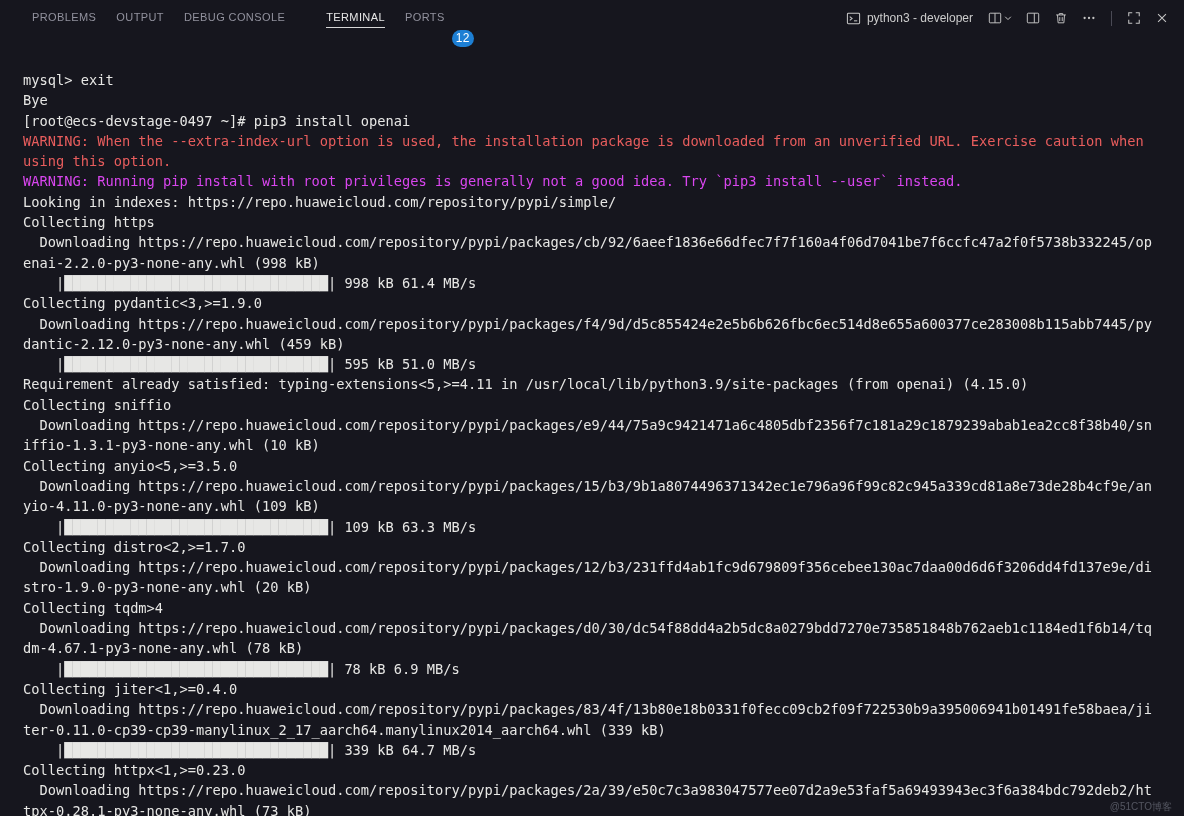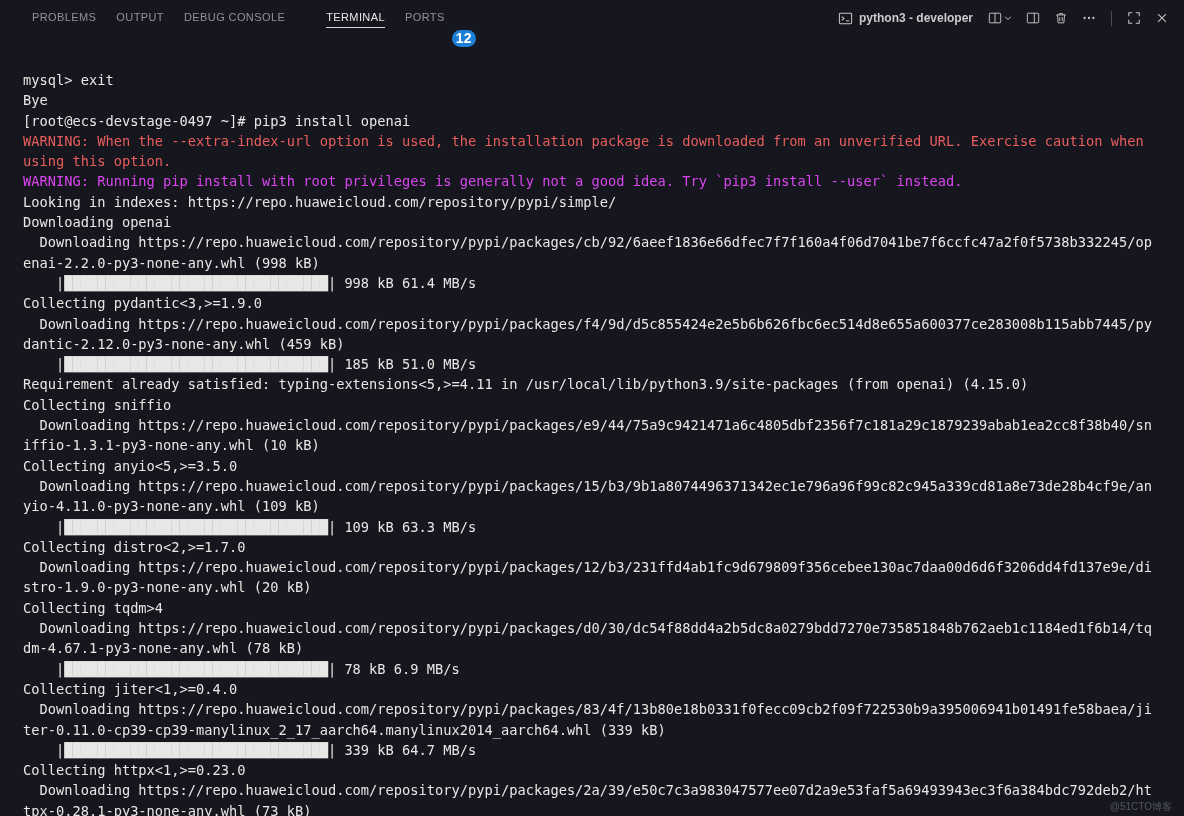--- a/index.html
+++ b/index.html
@@ -27,28 +27,28 @@
     font-size:11px;
     letter-spacing:.4px;
     color:#92929e;
     border-bottom:1px solid transparent;
     cursor:pointer;
     white-space:nowrap;
   }
   .tab.active { color:#e7e7e7; border-bottom-color:#d7d7d7;margin-left:31px; }
   .badge {
     background:#1d7fd4; color:#ffffff;
-    font-size:14px; font-weight:bold;
+    font-size:12px; font-weight:normal;
     min-width:17px; height:17px;
     padding:0 4px;
     border-radius:9px;
     display:inline-flex; align-items:center; justify-content:center;margin-top:42px;
   }
 
-  .actions { display:flex; align-items:center; gap:4px;font-weight:bold; }
+  .actions { display:flex; align-items:center; gap:4px; }
   .term-select { display:flex; align-items:center; gap:6px; padding:2px 6px; border-radius:4px; cursor:pointer; }
   .term-title { font-size:12px; color:#cccccc; white-space:nowrap; }
   .icon-btn {
     width:24px; height:24px;
     display:flex; align-items:center; justify-content:center;
     border-radius:4px; cursor:pointer;
   }
   .icon-btn.wide { width:34px; gap:1px; }
   .ico { display:inline-flex; align-items:center; justify-content:center; }
   .divider { width:1px; height:15px; background:#4a4a55; margin:0 6px; }
@@ -177,28 +177,28 @@
 </div>
 
 <div class="terminal" id="terminal">
     <div class="tline">mysql&gt; exit</div>
     <div class="tline">Bye</div>
     <div class="tline">[root@ecs-devstage-0497 ~]# pip3 install openai</div>
     <div class="tline red">WARNING: When the --extra-index-url option is used, the installation package is downloaded from an unverified URL. Exercise caution when</div>
     <div class="tline red">using this option.</div>
     <div class="tline yellow">WARNING: Running pip install with root privileges is generally not a good idea. Try `pip3 install --user` instead.</div>
     <div class="tline">Looking in indexes: https://repo.huaweicloud.com/repository/pypi/simple/</div>
-    <div class="tline">Downloading openai</div>
+    <div class="tline">Collecting https</div>
     <div class="tline">  Downloading https://repo.huaweicloud.com/repository/pypi/packages/cb/92/6aeef1836e66dfec7f7f160a4f06d7041be7f6ccfc47a2f0f5738b332245/op</div>
     <div class="tline">enai-2.2.0-py3-none-any.whl (998 kB)</div>
     <div class="tline">    |████████████████████████████████| 998 kB 61.4 MB/s</div>
     <div class="tline">Collecting pydantic&lt;3,&gt;=1.9.0</div>
     <div class="tline">  Downloading https://repo.huaweicloud.com/repository/pypi/packages/f4/9d/d5c855424e2e5b6b626fbc6ec514d8e655a600377ce283008b115abb7445/py</div>
     <div class="tline">dantic-2.12.0-py3-none-any.whl (459 kB)</div>
-    <div class="tline">    |████████████████████████████████| 185 kB 51.0 MB/s</div>
+    <div class="tline">    |████████████████████████████████| 595 kB 51.0 MB/s</div>
     <div class="tline">Requirement already satisfied: typing-extensions&lt;5,&gt;=4.11 in /usr/local/lib/python3.9/site-packages (from openai) (4.15.0)</div>
     <div class="tline">Collecting sniffio</div>
     <div class="tline">  Downloading https://repo.huaweicloud.com/repository/pypi/packages/e9/44/75a9c9421471a6c4805dbf2356f7c181a29c1879239abab1ea2cc8f38b40/sn</div>
     <div class="tline">iffio-1.3.1-py3-none-any.whl (10 kB)</div>
     <div class="tline">Collecting anyio&lt;5,&gt;=3.5.0</div>
     <div class="tline">  Downloading https://repo.huaweicloud.com/repository/pypi/packages/15/b3/9b1a8074496371342ec1e796a96f99c82c945a339cd81a8e73de28b4cf9e/an</div>
     <div class="tline">yio-4.11.0-py3-none-any.whl (109 kB)</div>
     <div class="tline">    |████████████████████████████████| 109 kB 63.3 MB/s</div>
     <div class="tline">Collecting distro&lt;2,&gt;=1.7.0</div>
     <div class="tline">  Downloading https://repo.huaweicloud.com/repository/pypi/packages/12/b3/231ffd4ab1fc9d679809f356cebee130ac7daa00d6d6f3206dd4fd137e9e/di</div>

